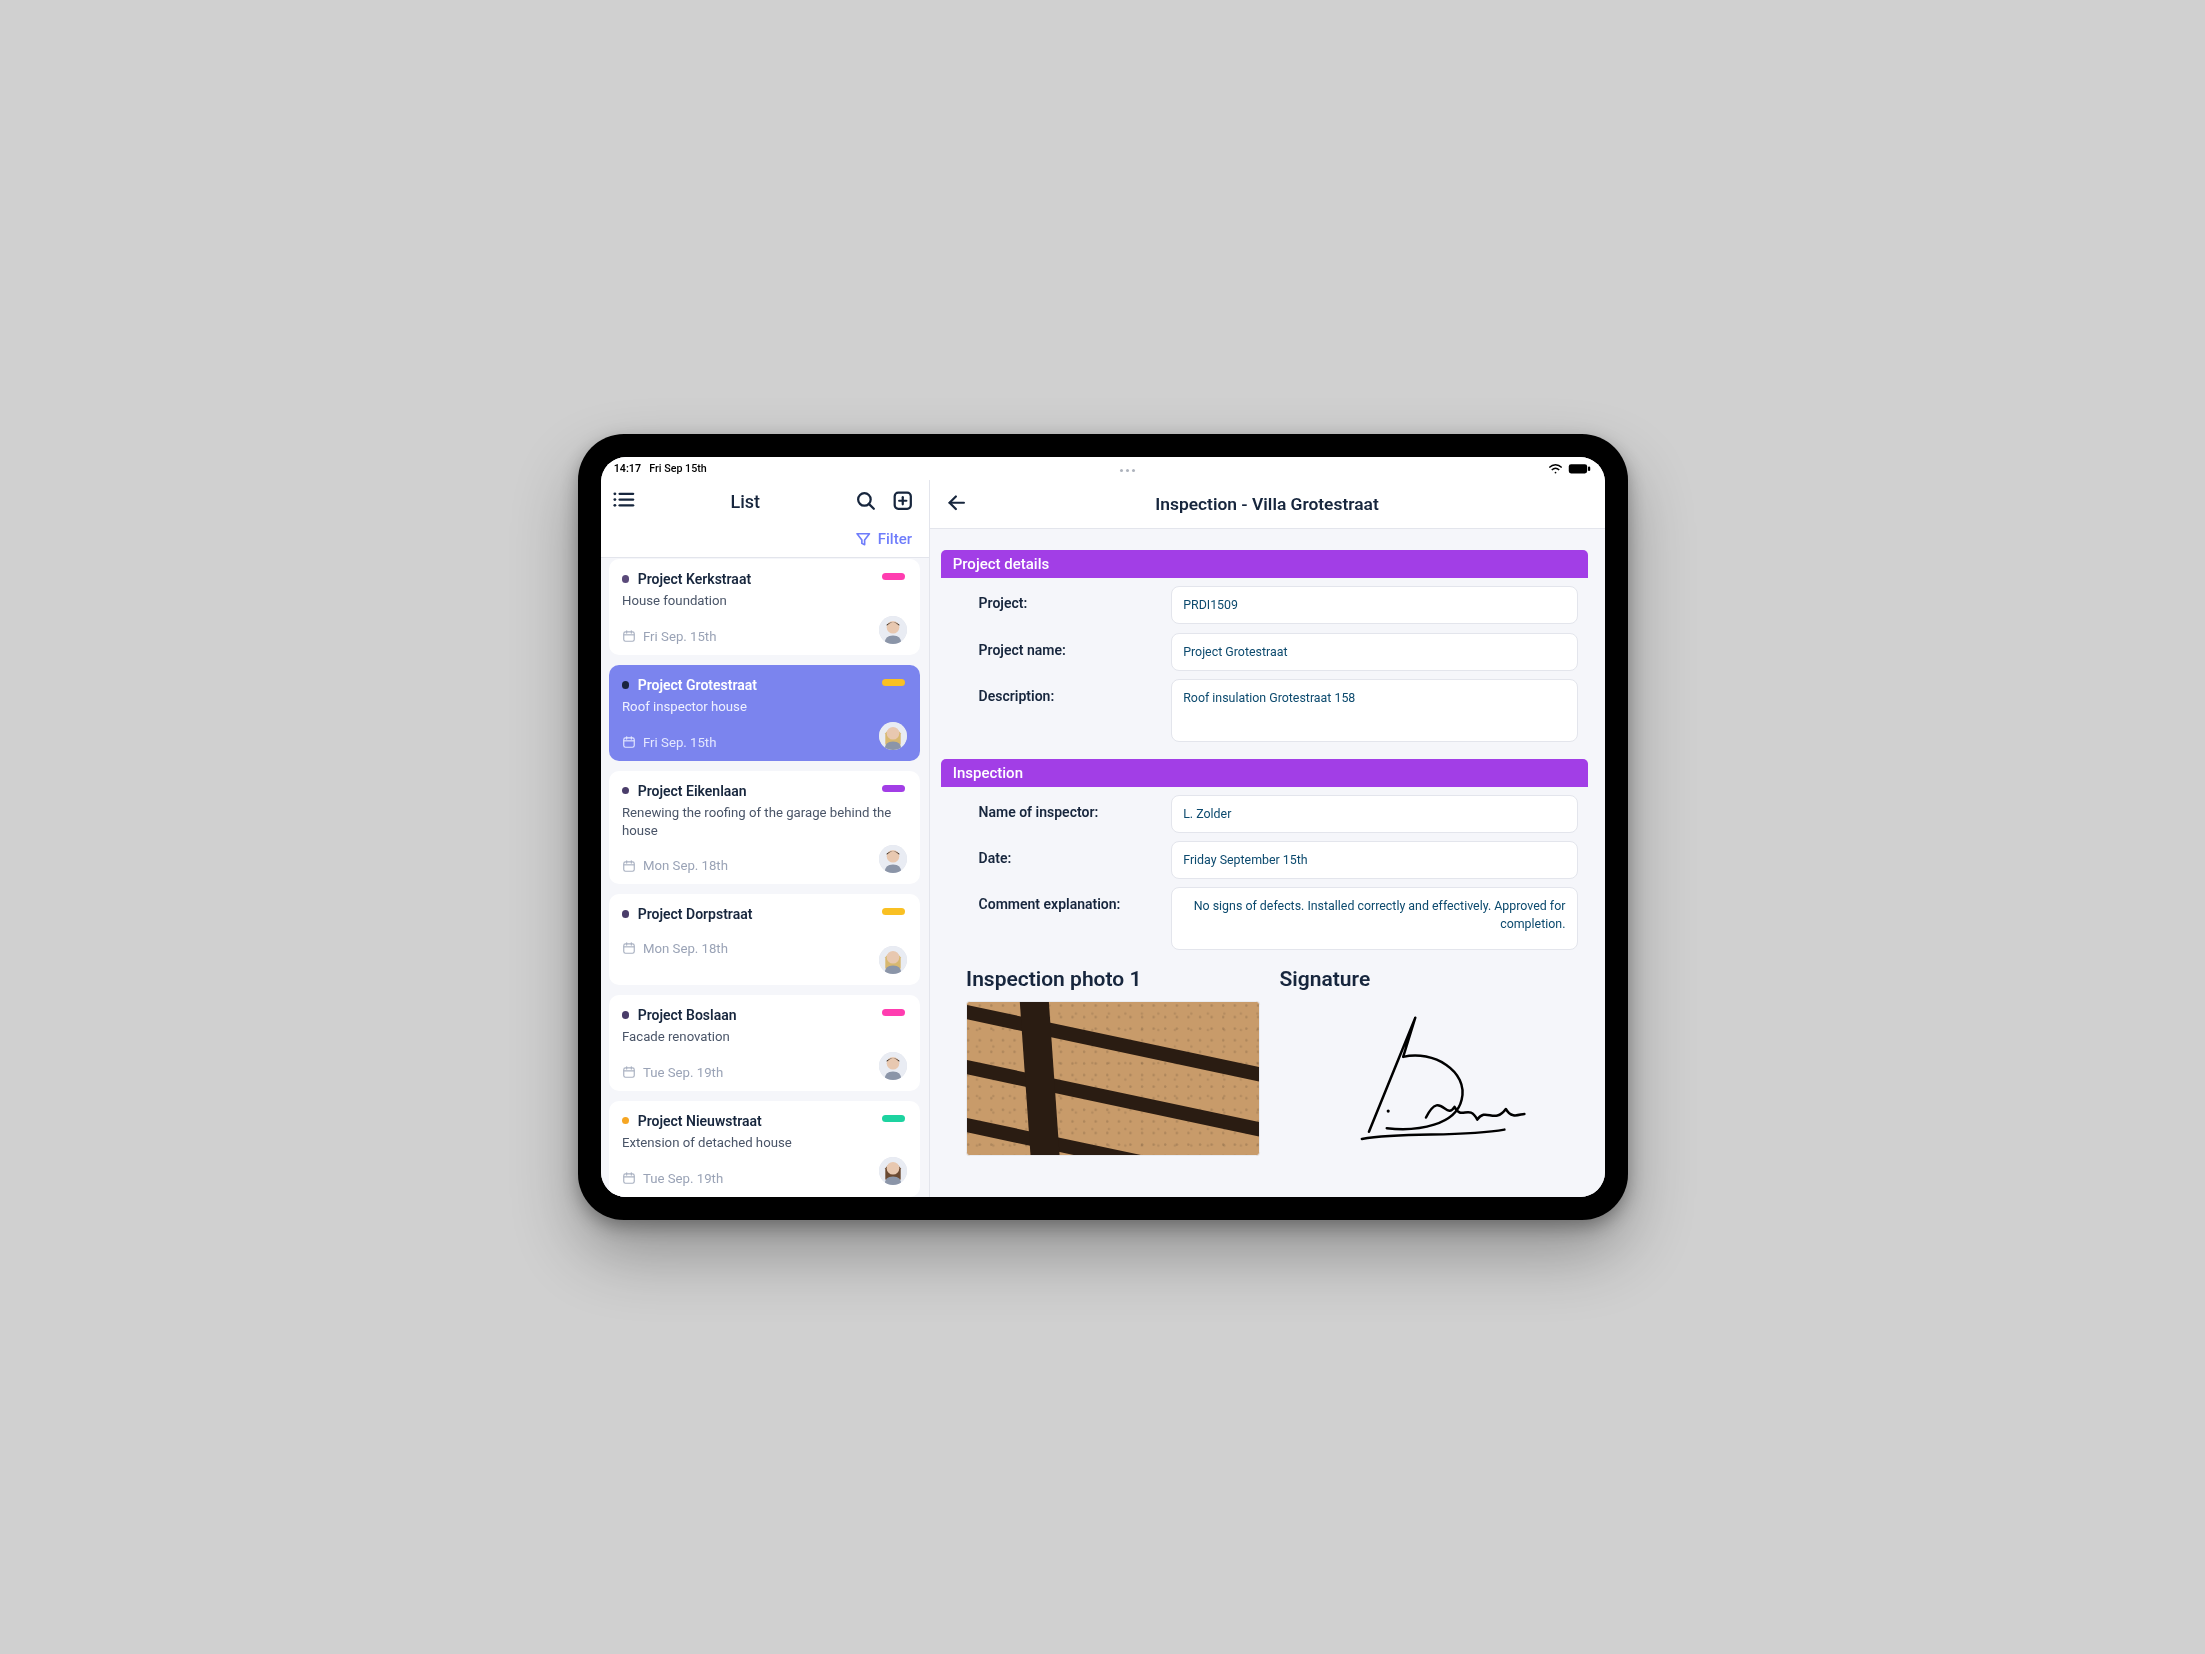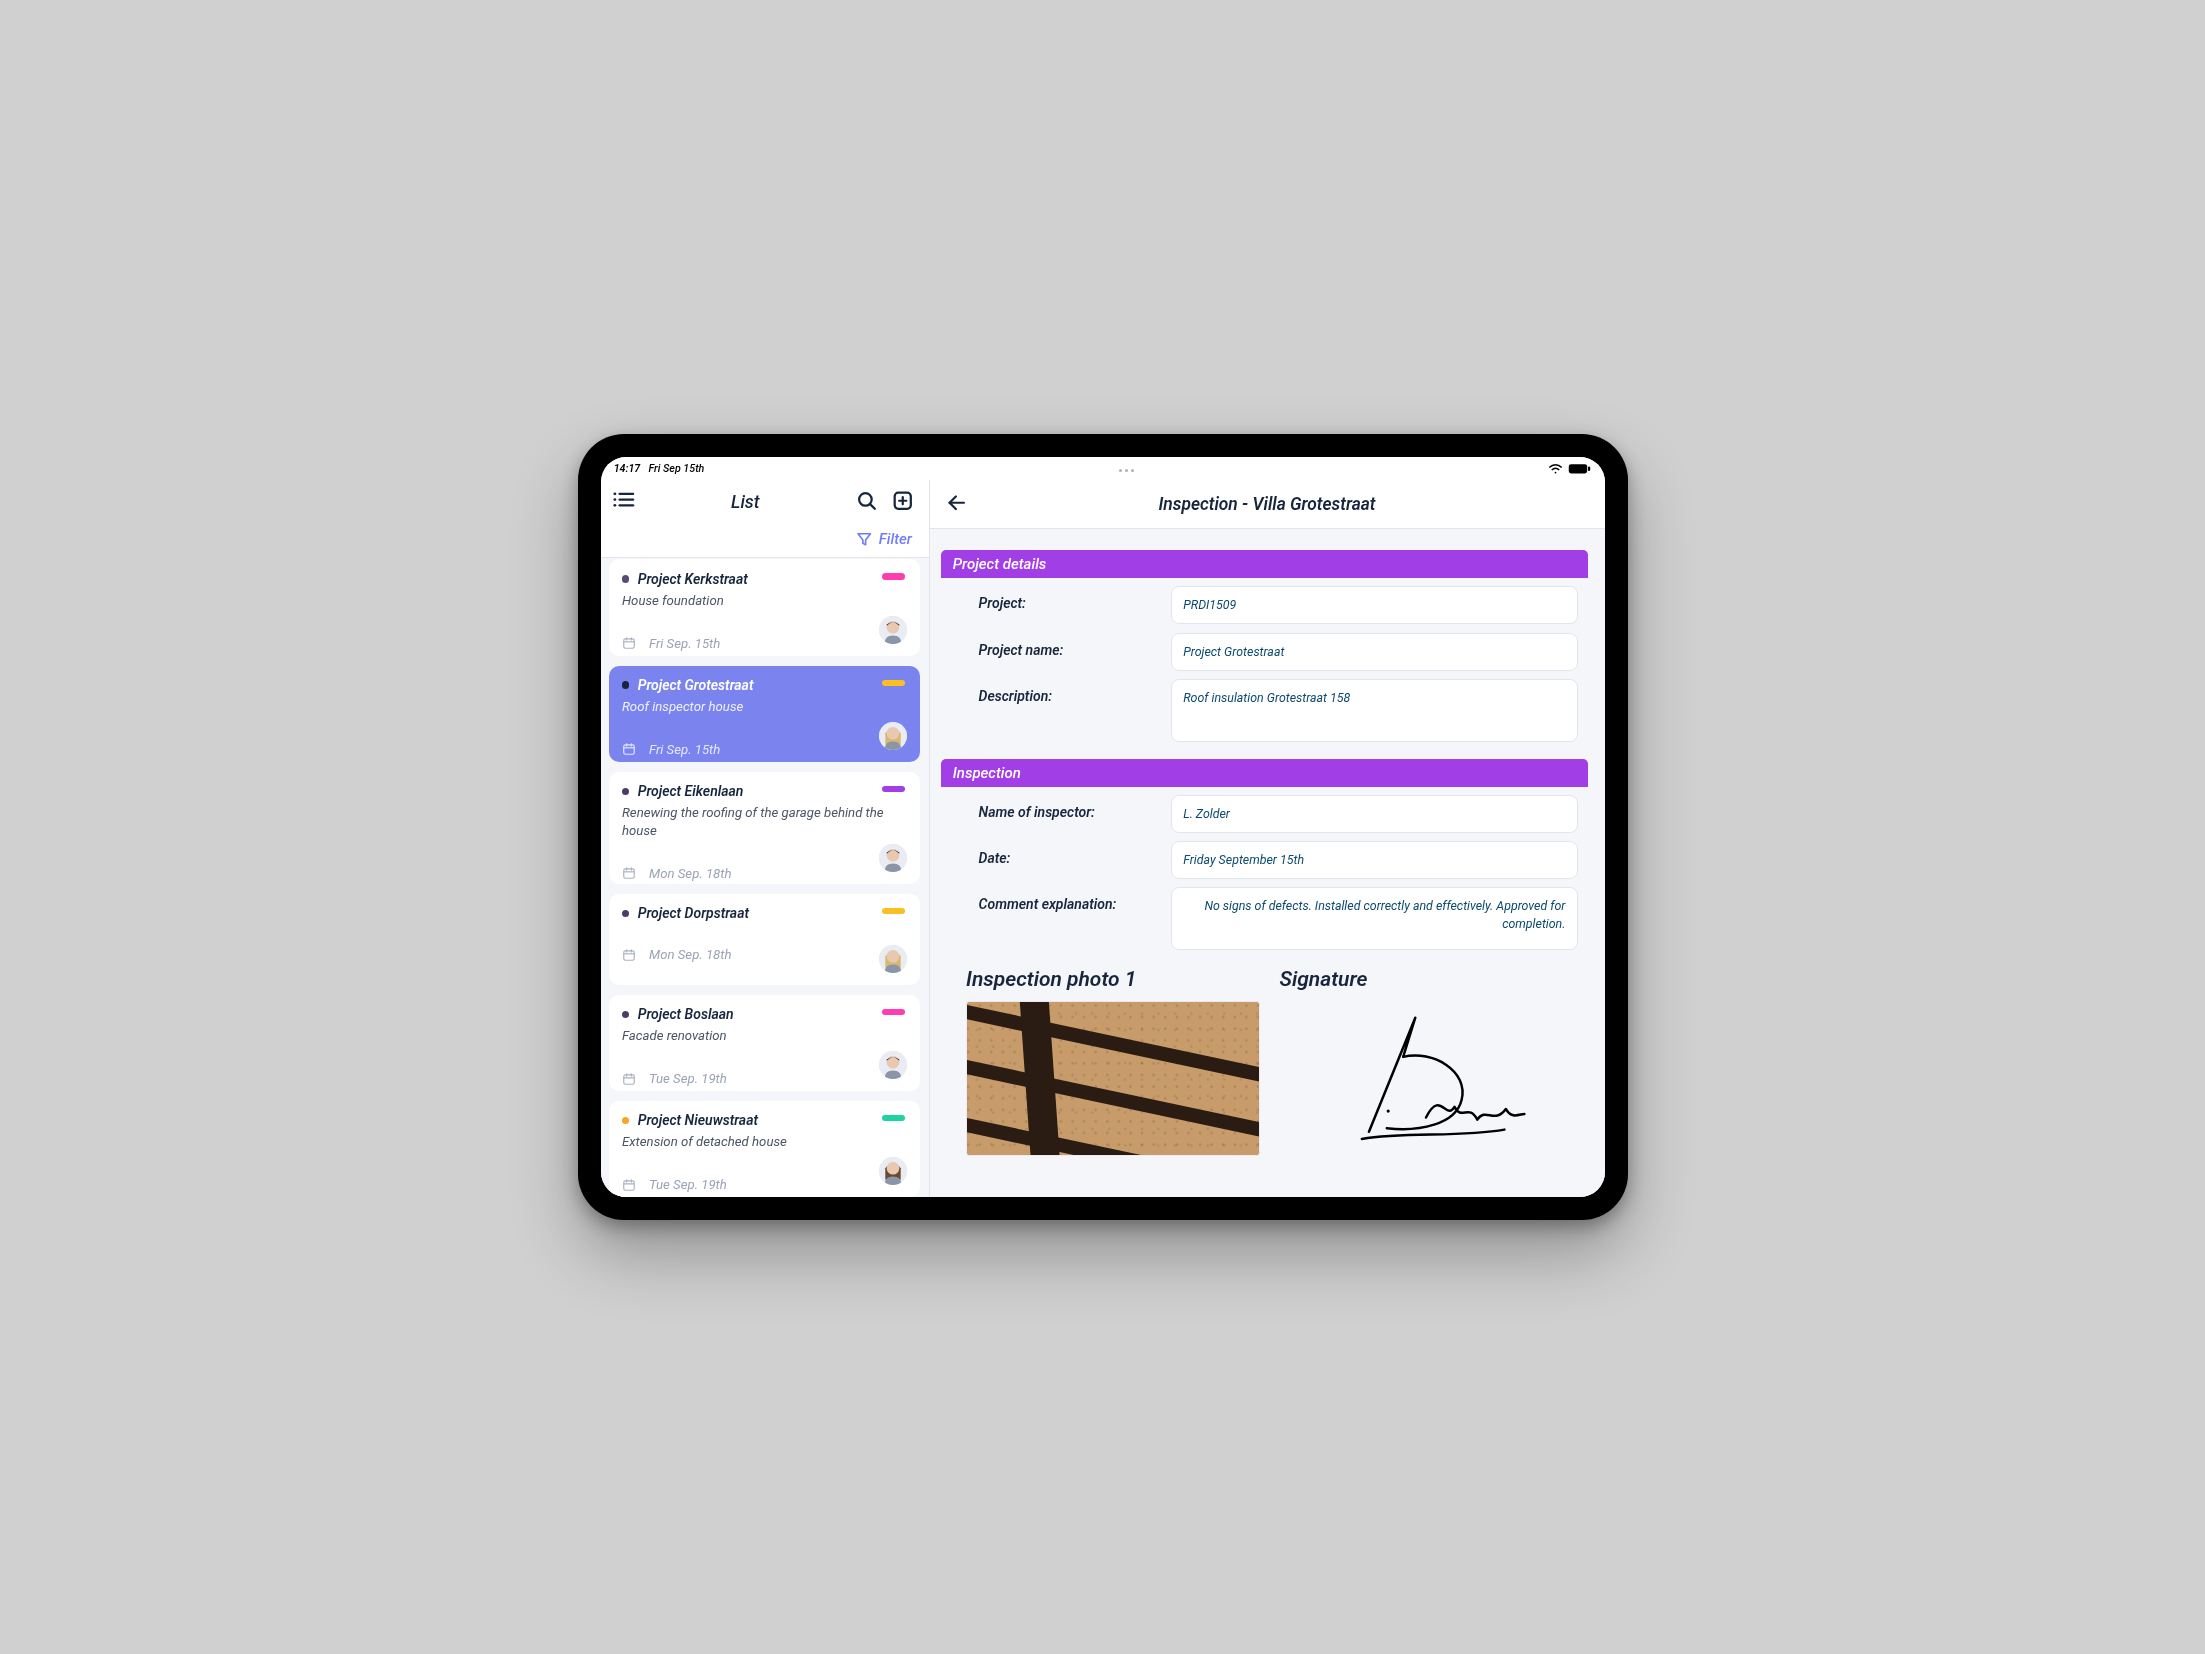--- a/index.html
+++ b/index.html
@@ -12,21 +12,20 @@
   min-height: 100vh;
   padding: 33px;
 }
 .tablet-frame {
   width: 1050px;
   height: 786px;
   background: #000;
   border-radius: 46px;
   padding: 23px;
   box-shadow: 0 33px 66px rgba(0,0,0,.3), 0 6.6px 16.5px rgba(0,0,0,.3);
-  font-style: italic;
 }
 .screen {
   width: 100%;
   height: 100%;
   background: #f5f6fa;
   border-radius: 25px;
   overflow: hidden;
   display: flex;
   flex-direction: column;
 }
@@ -96,21 +95,21 @@
   min-height: 91px;
 }
 .card.selected { background:#7b84ee; color:#fff; }
 .card .top { display:flex; align-items:center; gap:8.3px; }
 .card .dot { width:7.4px; height:7.4px; border-radius:50%; flex-shrink:0; }
 .card .ptitle { font-size:14px; font-weight:600; color:#17263d; }
 .card.selected .ptitle { color:#fff; }
 .card .pill { position:absolute; top:14px; right:15px; width:23px; height:6.6px; border-radius:5px; }
 .card .desc { font-size:13.2px; color:#4a5568; line-height:1.35; }
 .card.selected .desc { color:#eef0ff; }
-.card .bottom { display:flex; align-items:center; gap:13px; margin-top:21px; }
+.card .bottom { display:flex; align-items:center; gap:7px; margin-top:14px; }
 .card .cal-ic { width:14px; height:14px; color:#a9b1c1; }
 .card.selected .cal-ic { color:#e3e7ff; }
 .card .date { font-size:13.2px; color:#9aa3b6; }
 .card.selected .date { color:#e3e7ff; }
 .card .avatar {
   position:absolute; right:13.2px; bottom:11.6px;
   width:28px; height:28px; border-radius:50%;
   background:#e1e4ec; display:flex; align-items:center; justify-content:center;
   overflow:hidden;
 }

